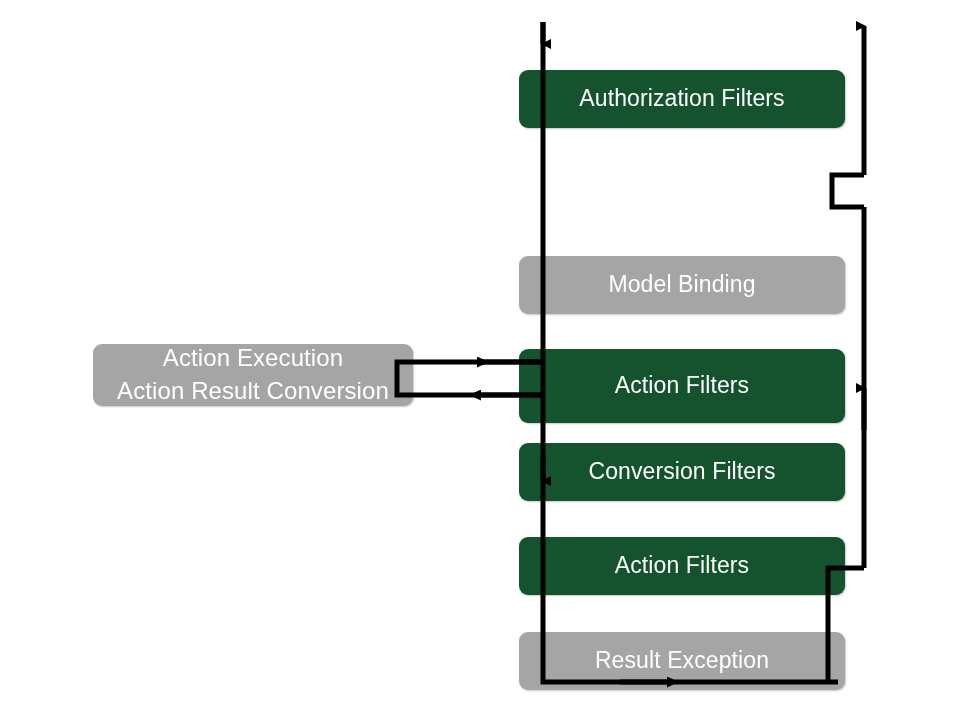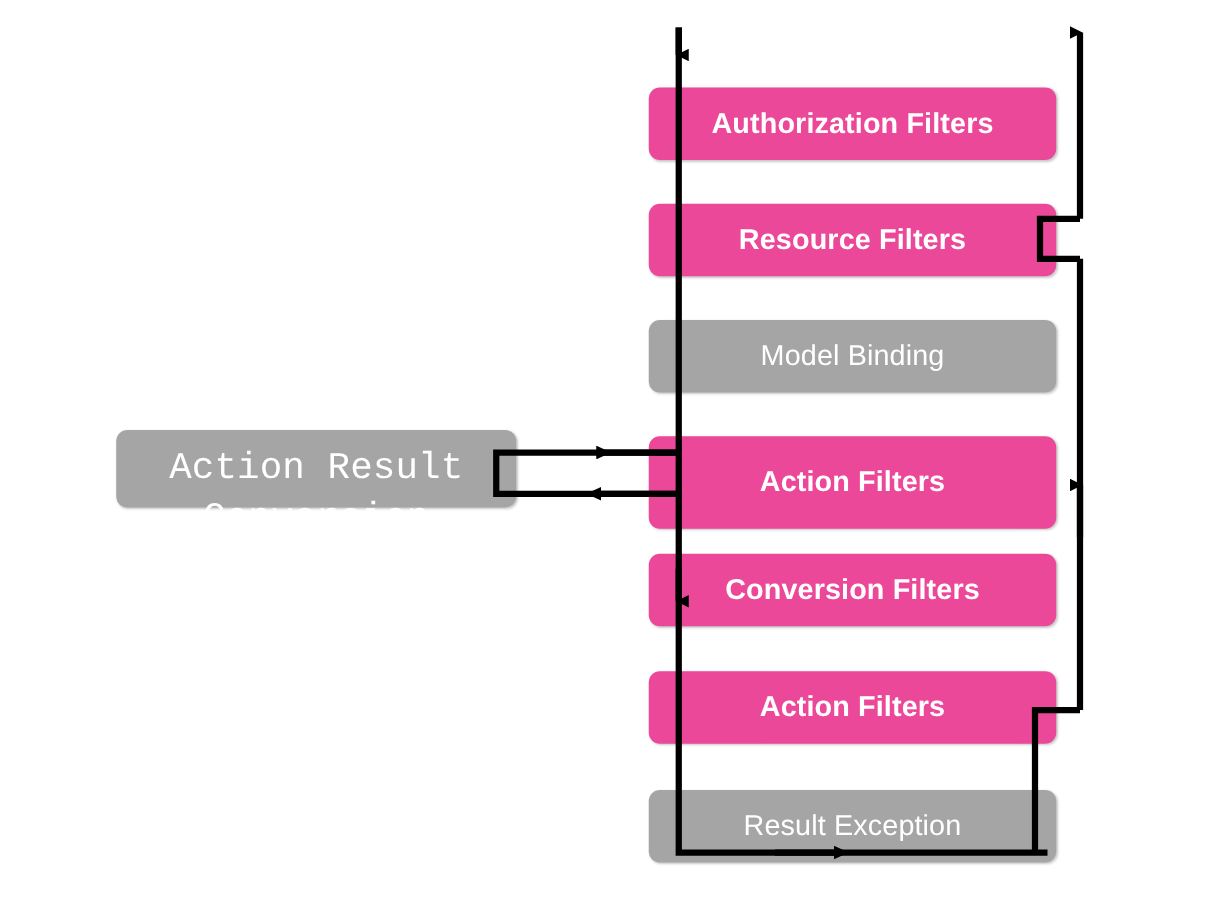--- a/index.html
+++ b/index.html
@@ -34,42 +34,39 @@
     display: flex;
     align-items: center;
     justify-content: center;
     text-align: center;
     color: #ffffff;
     z-index: 1;
     box-shadow: 1px 1px 2px rgba(0,0,0,0.22);
     line-height: 1.12;
     letter-spacing: 0.1px;
   }
-  .node.blue { background: #ec4899; font-weight: bold; }
+  .node.blue { background: #14532d; }
   .node.gray { background: #a5a5a5; }
   .node-label {
     font-size: 23px;
     color: #ffffff;
     white-space: pre-line;
     padding: 0 10px;
   }
-  .node-label.multi { font-size: 30px; line-height: 1.36; font-family: Liberation Mono, monospace; }
+  .node-label.multi { font-size: 24px; line-height: 1.36; }
 </style>
 </head>
 <body>
 
 <div id="canvas">
 
   <div class="node blue" style="left:519px; top:70px; width:326px; height:58px;">
     <span class="node-label">Authorization Filters</span>
   </div>
 
-  <div class="node blue" style="left:519px; top:163px; width:326px; height:58px;">
-    <span class="node-label">Resource Filters</span>
-  </div>
 
   <div class="node gray" style="left:519px; top:256px; width:326px; height:58px;">
     <span class="node-label">Model Binding</span>
   </div>
 
   <div class="node blue" style="left:519px; top:349px; width:326px; height:74px;">
     <span class="node-label">Action Filters</span>
   </div>
 
   <div class="node blue" style="left:519px; top:443px; width:326px; height:58px;">

